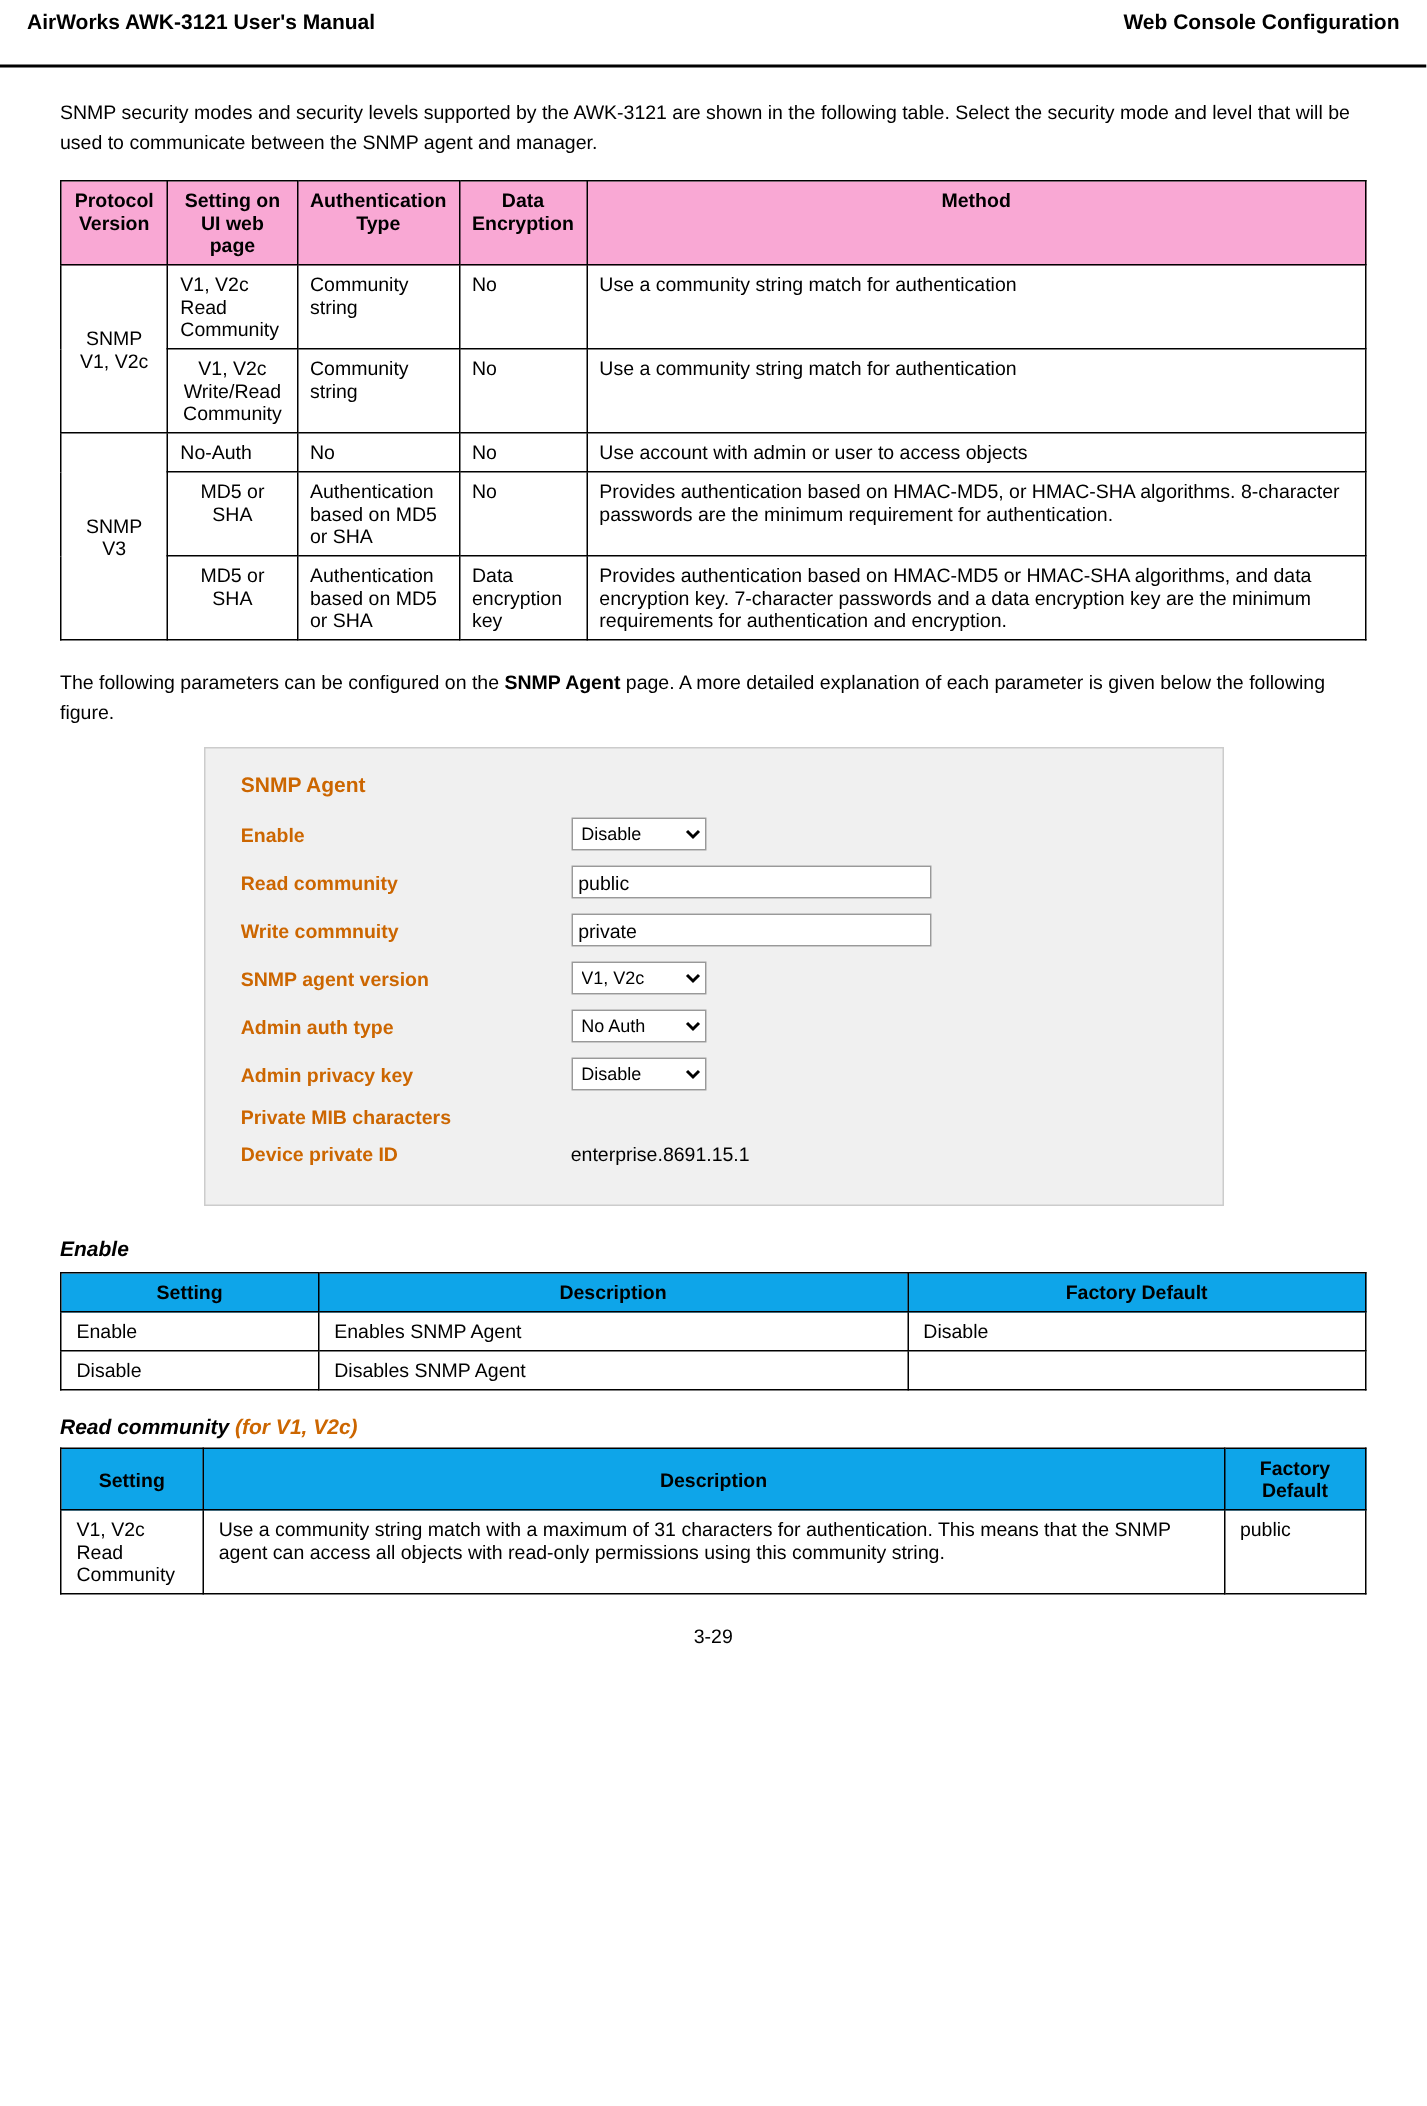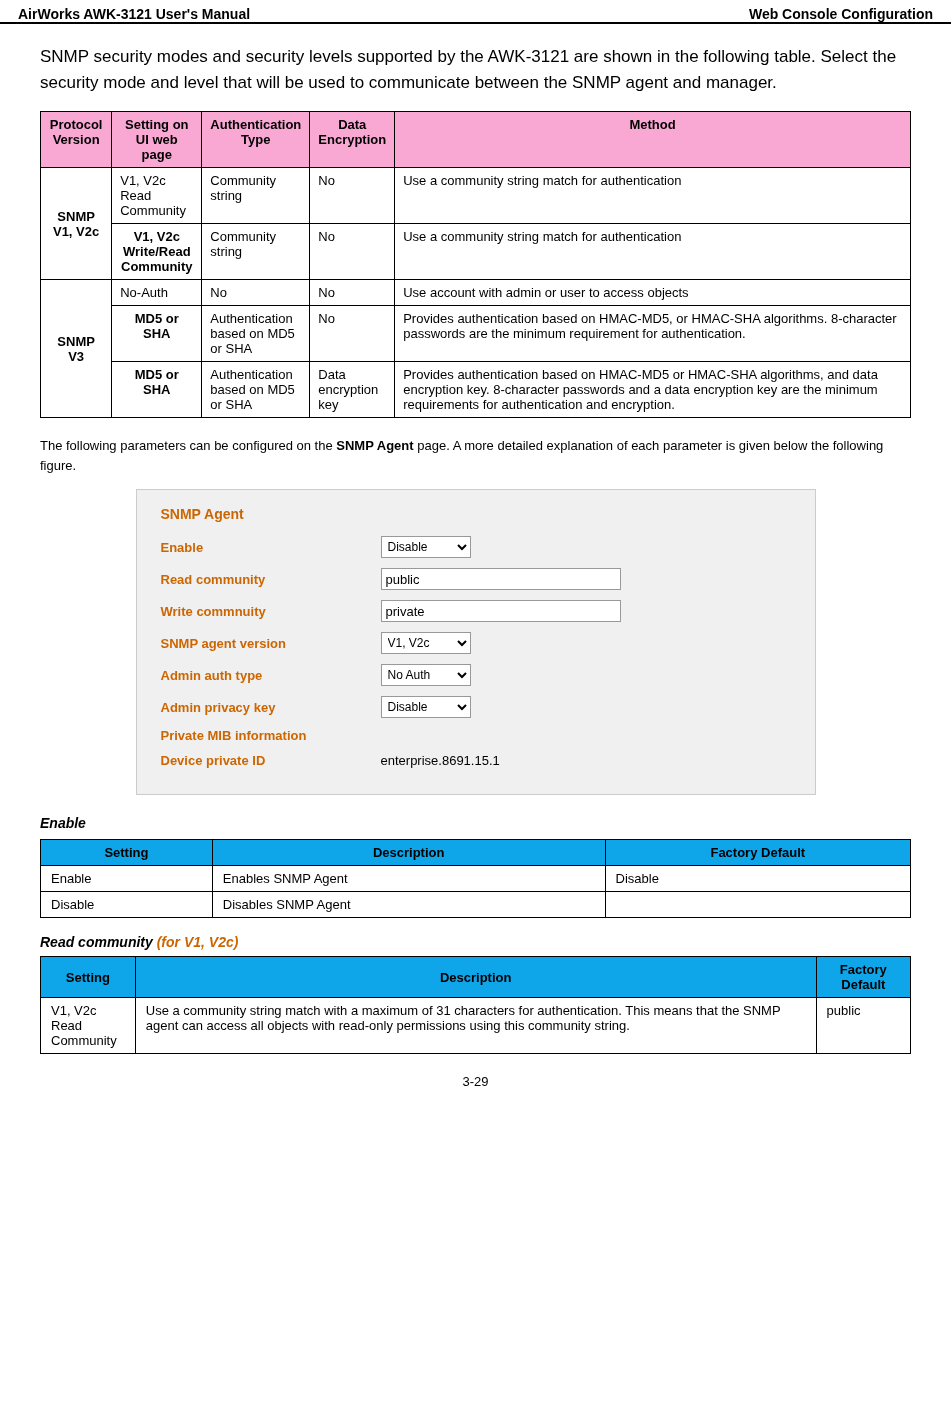--- a/index.html
+++ b/index.html
@@ -11,39 +11,39 @@
       width: 951px;
       padding: 0;
     }
 
     
     .page-header {
       display: flex;
       justify-content: space-between;
       align-items: center;
       border-bottom: 2px solid #000;
-      padding: 6px 18px 0 18px;
+      padding: 6px 18px 21px 18px;
       margin-bottom: 10px;
     }
     .page-header .left-title {
       font-size: 14px;
       font-weight: bold;
     }
     .page-header .right-title {
       font-size: 14px;
       font-weight: bold;
     }
 
     
     .content {
       padding: 10px 40px 20px 40px;
     }
 
     .intro-text {
-      font-size: 17px;
+      font-size: 13px;
       margin-bottom: 16px;
       line-height: 1.5;
     }
 
     
     .main-table {
       width: 100%;
       border-collapse: collapse;
       margin-bottom: 18px;
       font-size: 13px;
@@ -53,21 +53,21 @@
       padding: 5px 8px;
       vertical-align: top;
     }
     .main-table thead th {
       background: #f9a8d4;
       font-weight: bold;
       text-align: center;
     }
     .main-table td:first-child {
       text-align: center;
-      font-weight: bold;
+      font-weight: normal;
     }
 
     
     .following-text {
       font-size: 13px;
       margin-bottom: 14px;
       line-height: 1.5;
     }
     .following-text strong {
       font-weight: bold;
@@ -216,21 +216,21 @@
         <tr>
     <td>MD5 or SHA</td>
     <td>Authentication<br>based on MD5<br>or SHA</td>
     <td>No</td>
     <td>Provides authentication based on HMAC-MD5, or HMAC-SHA algorithms. 8-character passwords are the minimum requirement for authentication.</td>
   </tr>
         <tr>
     <td>MD5 or SHA</td>
     <td>Authentication<br>based on MD5<br>or SHA</td>
     <td>Data<br>encryption<br>key</td>
-    <td>Provides authentication based on HMAC-MD5 or HMAC-SHA algorithms, and data encryption key. 8-character passwords and a data encryption key are the minimum requirements for authentication and encryption.</td>
+    <td>Provides authentication based on HMAC-MD5 or HMAC-SHA algorithms, and data encryption key. 7-character passwords and a data encryption key are the minimum requirements for authentication and encryption.</td>
   </tr>
       </tbody>
   </table>
 
   <p class="following-text">
     <span>The following parameters can be configured on the </span><strong>SNMP Agent</strong><span> page. A more detailed explanation of each parameter is given below the following figure.</span>
   </p>
 
   <div class="snmp-panel">
     <div class="snmp-panel-title">SNMP Agent</div>
@@ -265,21 +265,21 @@
             <select class="snmp-select"><option value="No Auth">No Auth</option><option value="MD5">MD5</option><option value="SHA">SHA</option></select>
           </div>
         </div>
         <div class="snmp-row">
           <div class="snmp-label">Admin privacy key</div>
           <div class="snmp-control">
             <select class="snmp-select"><option value="Disable">Disable</option><option value="Enable">Enable</option></select>
           </div>
         </div>
         <div class="snmp-row">
-          <div class="snmp-label">Private MIB information</div>
+          <div class="snmp-label">Private MIB characters</div>
           <div class="snmp-control"></div>
         </div>
         <div class="snmp-row">
           <div class="snmp-label">Device private ID</div>
           <div class="snmp-control">
             <span class="device-object-value">enterprise.8691.15.1</span>
           </div>
         </div>
       </div>
   </div>

